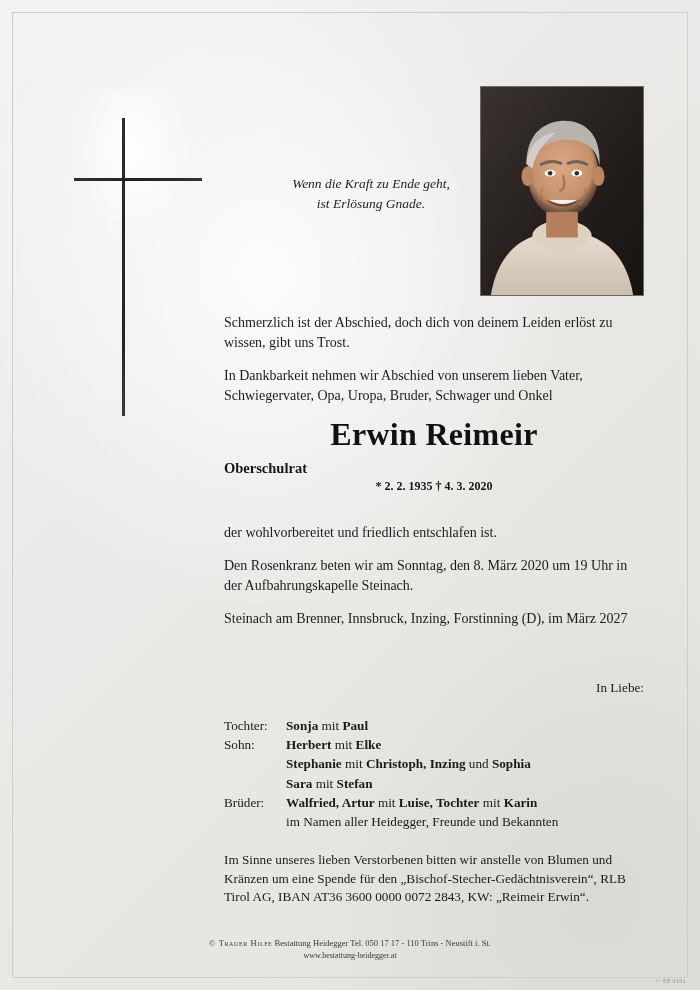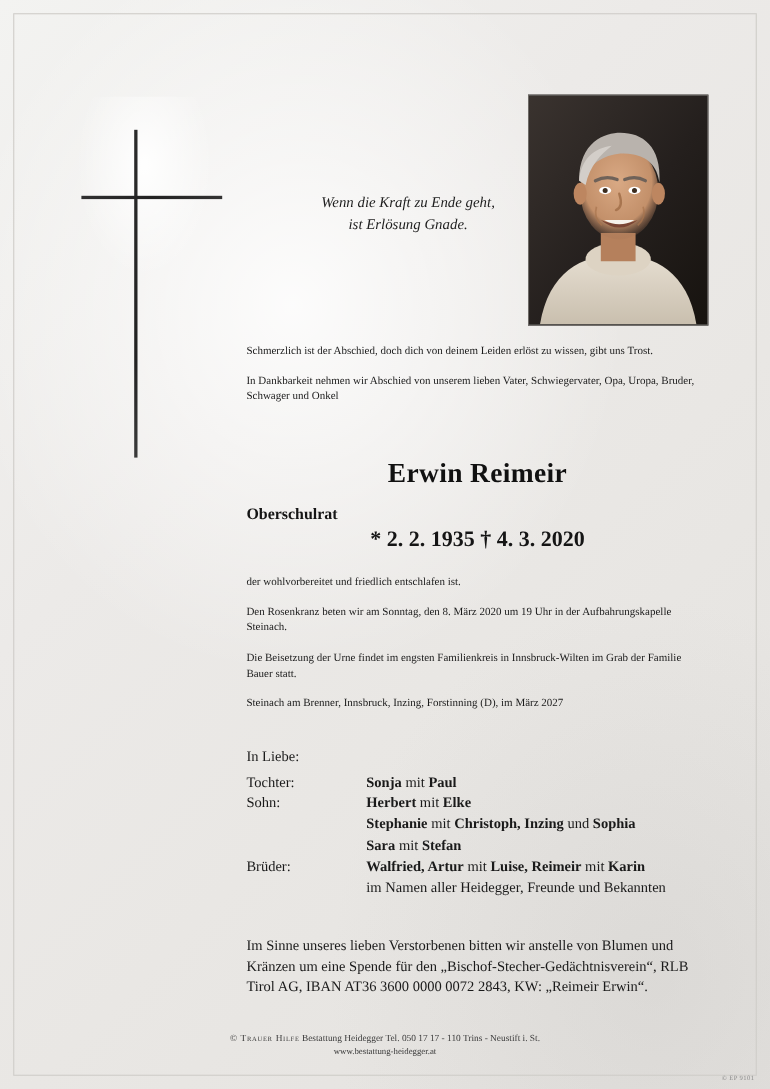--- a/index.html
+++ b/index.html
@@ -97,40 +97,40 @@
     top: 174px;
     width: 210px;
     font-style: italic;
     font-size: 13.5px;
     line-height: 1.45;
     text-align: center;
     color: #1d1d1d;
   }
 
   .para {
-    font-size: 10px;
+    font-size: 14px;
     line-height: 1.42;
     margin: 0 0 13px 0;
     color: #1b1b1b;
   }
 
   .block-top {
     position: absolute;
     left: 224px;
     top: 313px;
     width: 420px;
   }
 
   .name {
     position: absolute;
     left: 224px;
     top: 418px;
     width: 420px;
     text-align: center;
-    font-size: 25px;
+    font-size: 32px;
     font-weight: bold;
     letter-spacing: 0.3px;
     color: #111;
     line-height: 1.05;
   }
   .title-line {
     position: absolute;
     left: 224px;
     top: 460px;
     width: 420px;
@@ -138,45 +138,44 @@
     font-size: 14.5px;
     font-weight: bold;
     color: #151515;
   }
   .dates {
     position: absolute;
     left: 224px;
     top: 479px;
     width: 420px;
     text-align: center;
-    font-size: 20px;
+    font-size: 12px;
     font-weight: bold;
     color: #151515;
   }
 
   .block-mid {
     position: absolute;
     left: 224px;
     top: 523px;
     width: 420px;
   }
 
   .family {
     position: absolute;
     left: 224px;
     top: 678px;
     width: 420px;
     font-size: 13.2px;
     line-height: 1.45;
   }
-  .fam-intro { margin-bottom: 4px; }
+  .fam-intro { margin-bottom: 19px; text-align: right; }
   .fam-row {
     display: flex;
     align-items: baseline;
-    gap: 47px;
   }
   .fam-label {
     width: 62px;
     flex: 0 0 62px;
   }
   .fam-val { flex: 1 1 auto; }
   .fam-val b { font-weight: bold; }
 
   .block-bottom {
     position: absolute;
@@ -287,21 +286,20 @@
     <p class="para">In Dankbarkeit nehmen wir Abschied von unserem lieben Vater, Schwiegervater, Opa, Uropa, Bruder, Schwager und Onkel</p>
   </div>
 
   <div class="name">Erwin Reimeir</div>
   <div class="title-line">Oberschulrat</div>
   <div class="dates">* 2. 2. 1935    † 4. 3. 2020</div>
 
   <div class="block-mid">
     <p class="para">der wohlvorbereitet und friedlich entschlafen ist.</p>
     <p class="para">Den Rosenkranz beten wir am Sonntag, den 8. März 2020 um 19 Uhr in der Aufbahrungskapelle Steinach.</p>
-    <p class="para">Die Beisetzung der Urne findet im engsten Familienkreis in Innsbruck-Wilten im Grab der Familie Bauer statt.</p>
     <p class="para">Steinach am Brenner, Innsbruck, Inzing, Forstinning (D), im März 2027</p>
   </div>
 
   <div class="family">
     <div class="fam-intro">In Liebe:</div>
     <div id="family-rows">
         <div class="fam-row">
           <div class="fam-label">Tochter:</div>
           <div class="fam-val"><b>Sonja</b> mit <b>Paul</b></div>
         </div>
@@ -312,21 +310,21 @@
         <div class="fam-row">
           <div class="fam-label"></div>
           <div class="fam-val"><b>Stephanie</b> mit <b>Christoph, Inzing</b> und <b>Sophia</b></div>
         </div>
         <div class="fam-row">
           <div class="fam-label"></div>
           <div class="fam-val"><b>Sara</b> mit <b>Stefan</b></div>
         </div>
         <div class="fam-row">
           <div class="fam-label">Brüder:</div>
-          <div class="fam-val"><b>Walfried, Artur</b> mit <b>Luise, Reimeir</b> mit <b>Karin</b></div>
+          <div class="fam-val"><b>Walfried, Artur</b> mit <b>Luise, Tochter</b> mit <b>Karin</b></div>
         </div>
         <div class="fam-row">
           <div class="fam-label"></div>
           <div class="fam-val">im Namen aller Heidegger, Freunde und Bekannten</div>
         </div>
       </div>
   </div>
 
   <div class="block-bottom">Im Sinne unseres lieben Verstorbenen bitten wir anstelle von Blumen und Kränzen um eine Spende für den „Bischof-Stecher-Gedächtnisverein“, RLB Tirol AG, IBAN AT36 3600 0000 0072 2843, KW: „Reimeir Erwin“.</div>
 

